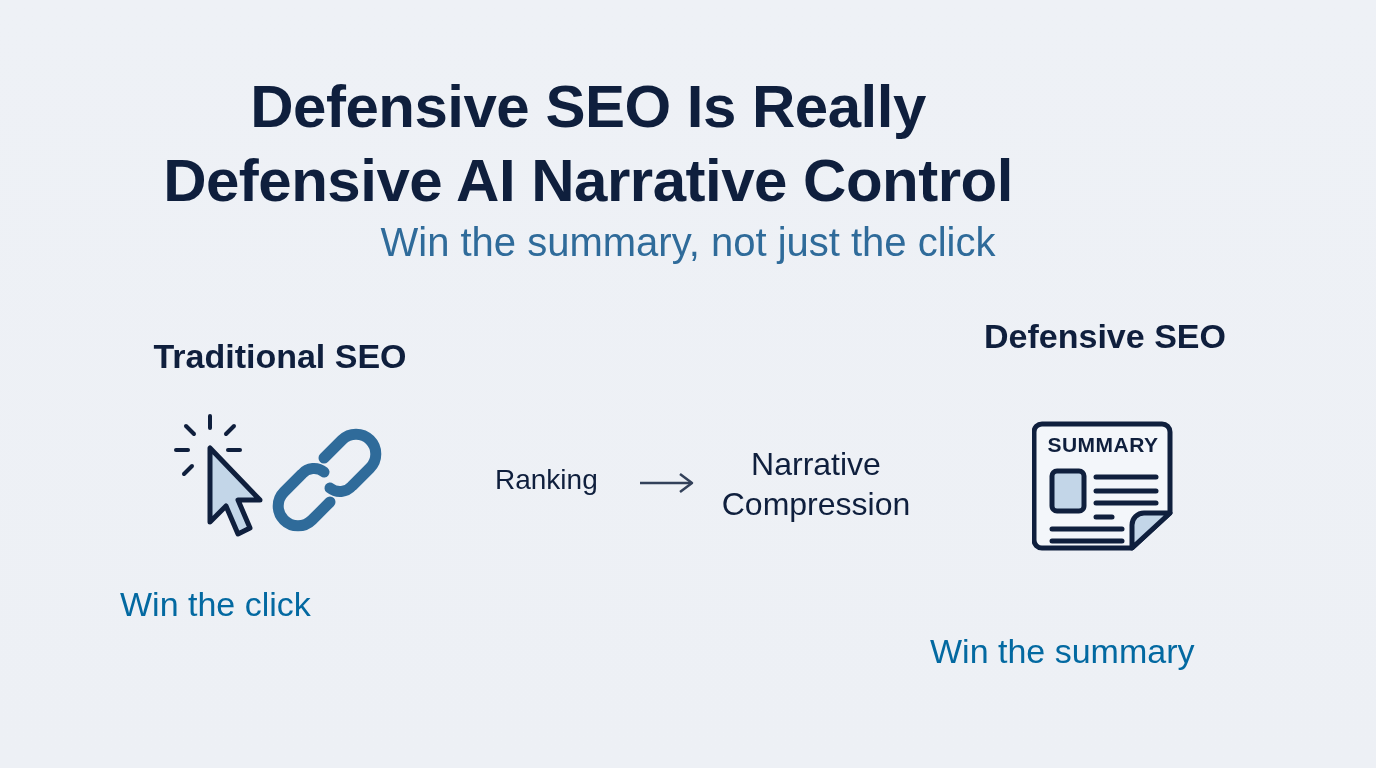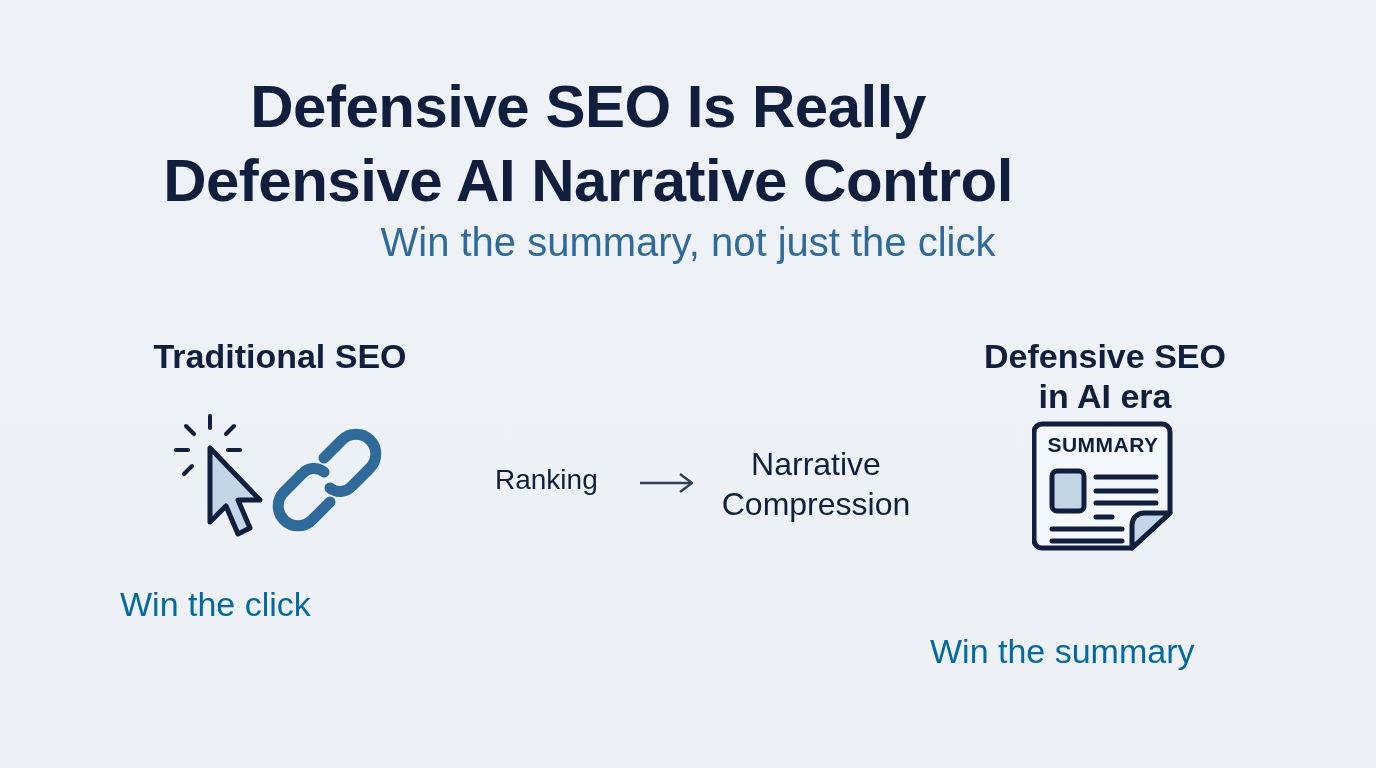--- a/index.html
+++ b/index.html
@@ -19,21 +19,21 @@
   .subtitle {
     position: absolute; left: 0; top: 220px; width: 1376px;
     text-align: center; font-size: 40px; color: #2f6b9a;
     font-family: "Liberation Sans", sans-serif;
   }
   .col-title {
     position: absolute; font-weight: 700; font-size: 34px; line-height: 40px;
     text-align: center; color: #0f1f3d;
   }
   .left-title { left: 120px; width: 320px; top: 336px; }
-  .right-title { left: 930px; width: 350px; top: 316px; margin-top: 20px; }
+  .right-title { left: 930px; width: 350px; top: 316px; }
   .caption {
     position: absolute; font-size: 34px; color: #0369a1; text-align: left;
   }
   .left-cap { left: 120px; width: 320px; top: 585px; }
   .right-cap { left: 930px; width: 350px; top: 588px; margin-top: 44px; }
   .mid {
     position: absolute; font-size: 28px; color: #0f1f3d;
   }
   .ranking { left: 495px; top: 464px; }
   .arrow { position: absolute; left: 638px; top: 470px; }
@@ -80,21 +80,20 @@
   <line x1="2" y1="13" x2="52" y2="13" stroke="#33415a" stroke-width="2.5"></line>
   <polyline points="42,4 54,13 42,22" fill="none" stroke="#33415a" stroke-width="2.5" stroke-linejoin="round"></polyline>
 </svg>
 <div class="narr">
   <div>Narrative</div>
   <div>Compression</div>
 </div>
 
 <div class="col-title right-title">
   <div>Defensive SEO</div>
-  <div>in AI era</div>
 </div>
 
 <div class="icon" style="left:1032px;top:421px;width:142px;height:130px;">
   <svg width="142" height="130" viewBox="0 0 142 130" style="position:absolute;left:0;top:0">
     <path d="M10 3 H130 A8 8 0 0 1 138 11 V92 L100 127 H10 A8 8 0 0 1 2 119 V11 A8 8 0 0 1 10 3 Z" fill="#f3f6fa" stroke="#0f1f3d" stroke-width="5" stroke-linejoin="round"></path>
     <path d="M138 92 H112 A12 12 0 0 0 100 104 V127 Z" fill="#c3d6e8" stroke="#0f1f3d" stroke-width="5" stroke-linejoin="round"></path>
     <rect x="20" y="50" width="32" height="40" rx="5" fill="#c3d6e8" stroke="#0f1f3d" stroke-width="5"></rect>
     <g stroke="#0f1f3d" stroke-width="5" stroke-linecap="round">
       <line x1="64" y1="56" x2="124" y2="56"></line>
       <line x1="64" y1="70" x2="124" y2="70"></line>

